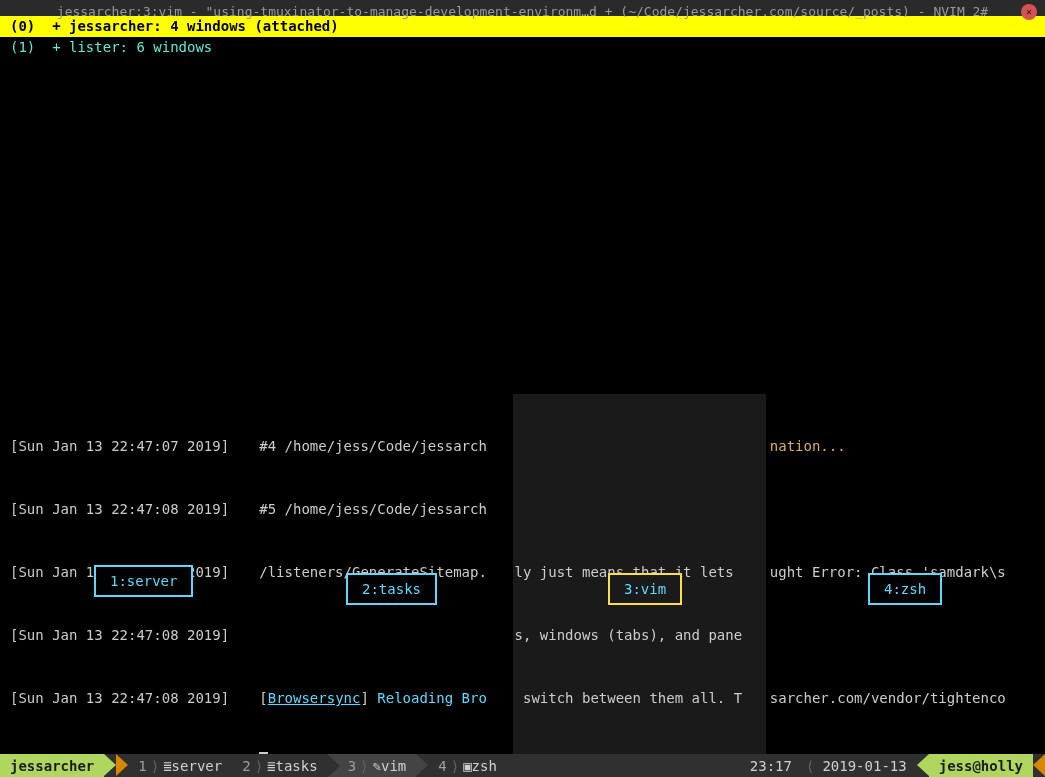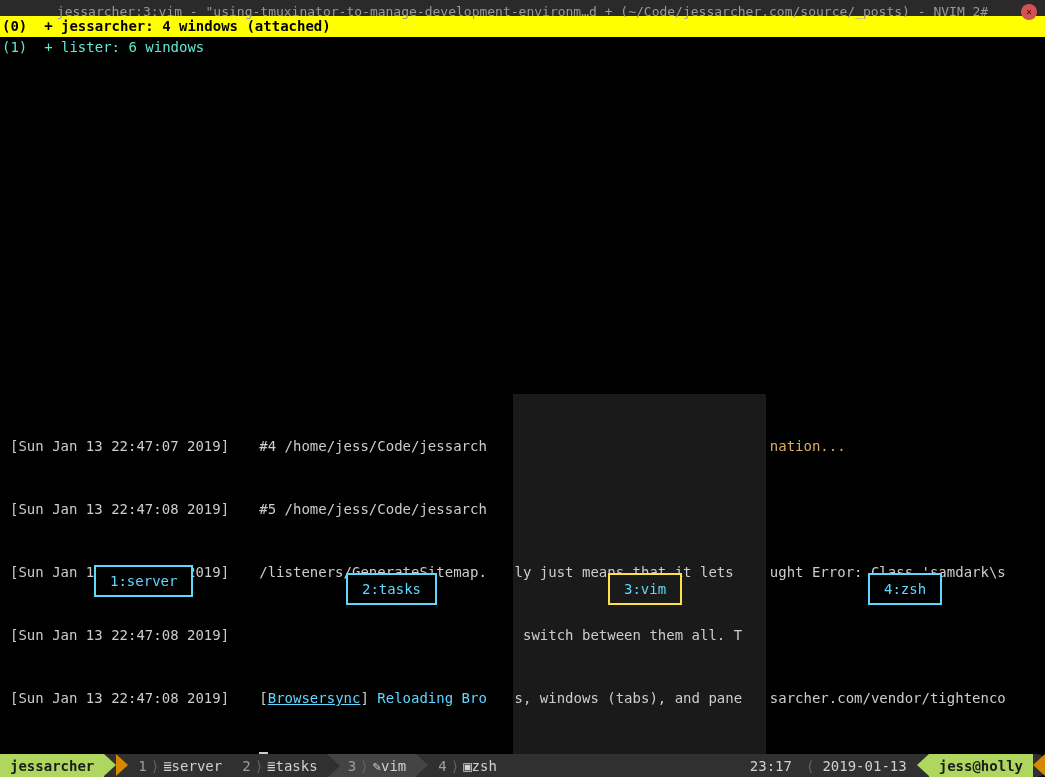--- a/index.html
+++ b/index.html
@@ -35,21 +35,21 @@
     justify-content: center;
     font-size: 10px;
     color: #3a1010;
     cursor: pointer;
   }
   .session-list {
     line-height: 21px;
   }
   .session-row {
     white-space: pre;
-    padding: 0 2px;
+    padding: 0 10px;
   }
   .session-active {
     background: #ffff00;
     color: #000000;
     font-weight: bold;
   }
   .session-inactive {
     color: #5eead4;
   }
   .tree-area {
@@ -96,21 +96,20 @@
     position: absolute;
     bottom: 0;
     left: 0;
     right: 0;
     height: 23px;
     background: #303030;
     display: flex;
     align-items: stretch;
     font-size: 14px;
     color: #d0d0d0;
-    border-radius: 8px;
   }
   .seg {
     display: flex;
     align-items: center;
     padding: 0 10px;
     white-space: pre;
     position: relative;
   }
   .seg-session { background: #afd75f; color: #1c1c1c; font-weight: bold; }
   .seg-num { color: #9e9e9e; }
@@ -192,22 +191,22 @@
       <div>/listeners/GenerateSitemap.</div>
       <div>&nbsp;</div>
       <div><span>[</span><span class="cyan-link">Browsersync</span><span>] </span><span class="cyan">Reloading Bro</span></div>
       <div><span class="cursor-block"></span></div>
     </div>
 
     <div class="pane pane3">
       <div>&nbsp;</div>
       <div>&nbsp;</div>
       <div>ly just means that it lets </div>
+      <div>s, windows (tabs), and pane</div>
       <div> switch between them all. T</div>
-      <div>s, windows (tabs), and pane</div>
       <div>hing running in the backgro</div>
       
       
       
       
       
       
       
     </div>
 

